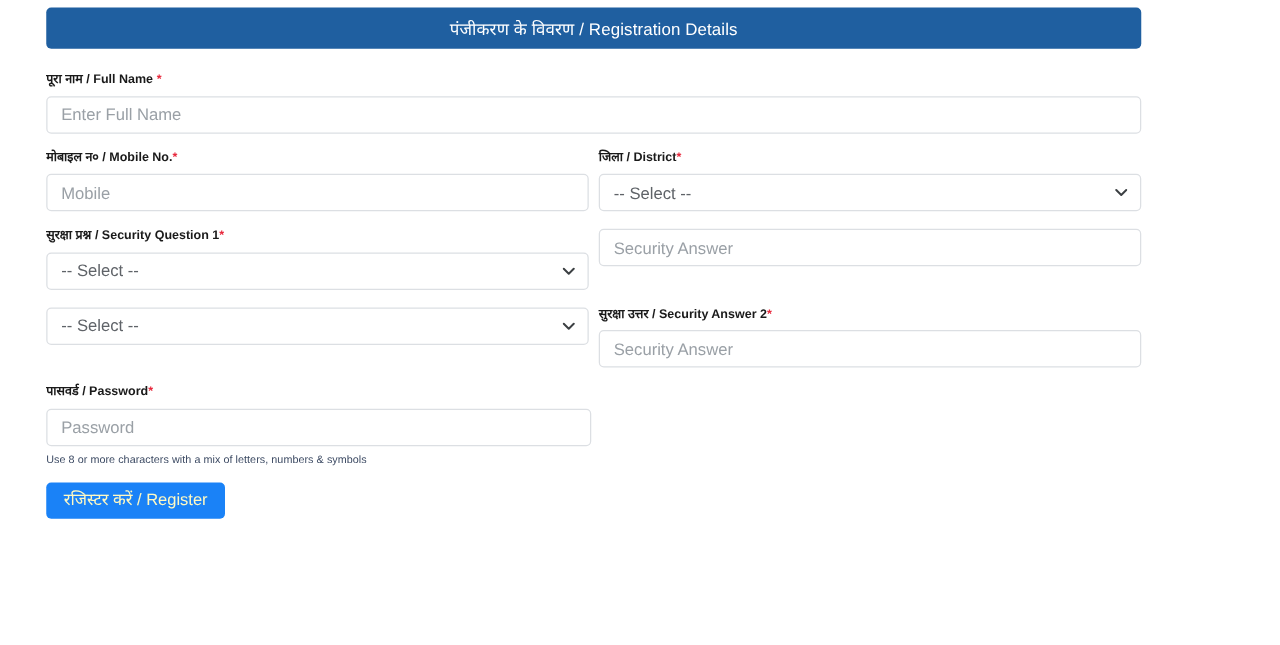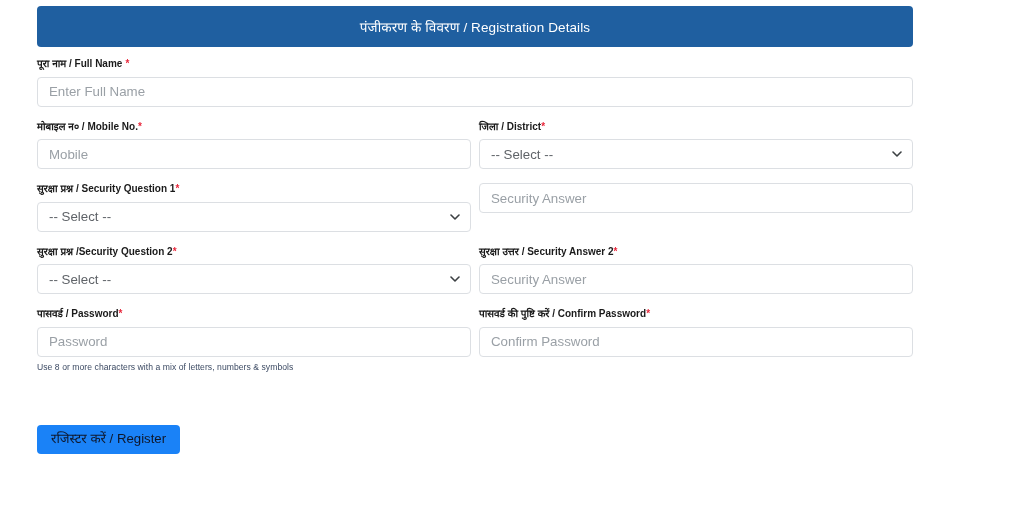--- a/index.html
+++ b/index.html
@@ -19,21 +19,21 @@
     height: 516px;
     background: #ffffff;
   }
 
   
   .panel-header {
     position: absolute;
     left: 37px;
     top: 6px;
     width: 876px;
-    height: 41px;
+    height: 33px;
     background: #1f5fa0;
     border-radius: 4px;
     display: flex;
     align-items: center;
     justify-content: center;
   }
   .panel-header-title {
     color: #ffffff;
     font-size: 13.5px;
     font-weight: 400;
@@ -123,30 +123,29 @@
     letter-spacing: 0.05px;
   }
 
   
   .btn-row {
     margin-top: 9px;
   }
   .btn-register {
     display: inline-block;
     background: #1a82f7;
-    color: #0f172a;
+    color: #fef9c3;
     border: none;
     border-radius: 4px;
     padding: 7px 14px 8px 14px;
     font-family: "Liberation Sans", "DejaVu Sans", sans-serif;
     font-size: 13.2px;
     line-height: 1.1;
     cursor: pointer;
     white-space: nowrap;
-    margin-top: 39px;
   }
 </style>
 </head>
 <body>
 
 <div class="page">
 
   <div class="panel-header">
     <span class="panel-header-title">पंजीकरण के विवरण / Registration Details</span>
   </div>
@@ -202,23 +201,20 @@
           </span>
         </div>
       </div>
       <div class="col-half">
         <input class="control" type="text" placeholder="Security Answer" style="">
       </div>
     </div>
 
     <div class="form-row">
       <div class="col-half">
-        <label class="field-label">
-          <span>सुरक्षा प्रश्न /Security Question 2</span><span class="req">*</span>
-        </label>
         <div class="select-wrap">
           <select class="control">
             <option>-- Select --</option>
           </select>
           <span class="chevron">
             <svg width="10" height="10" viewBox="0 0 10 10" xmlns="http://www.w3.org/2000/svg">
               <path d="M1 3 L5 7 L9 3" stroke="#3c4043" stroke-width="1.6" fill="none" stroke-linecap="round" stroke-linejoin="round"></path>
             </svg>
           </span>
         </div>
@@ -232,26 +228,20 @@
     </div>
 
     <div class="form-row">
       <div class="col-half">
         <label class="field-label">
           <span>पासवर्ड / Password</span><span class="req">*</span>
         </label>
         <input class="control" type="text" placeholder="Password" style="">
         <div class="help-text">Use 8 or more characters with a mix of letters, numbers &amp; symbols</div>
       </div>
-      <div class="col-half">
-        <label class="field-label">
-          <span>पासवर्ड की पुष्टि करें / Confirm Password</span><span class="req">*</span>
-        </label>
-        <input class="control" type="text" placeholder="Confirm Password" style="">
-      </div>
     </div>
 
     <div class="btn-row">
       <button class="btn-register">रजिस्टर करें / Register</button>
     </div>
 
   </div>
 </div>
 
 </body></html>

